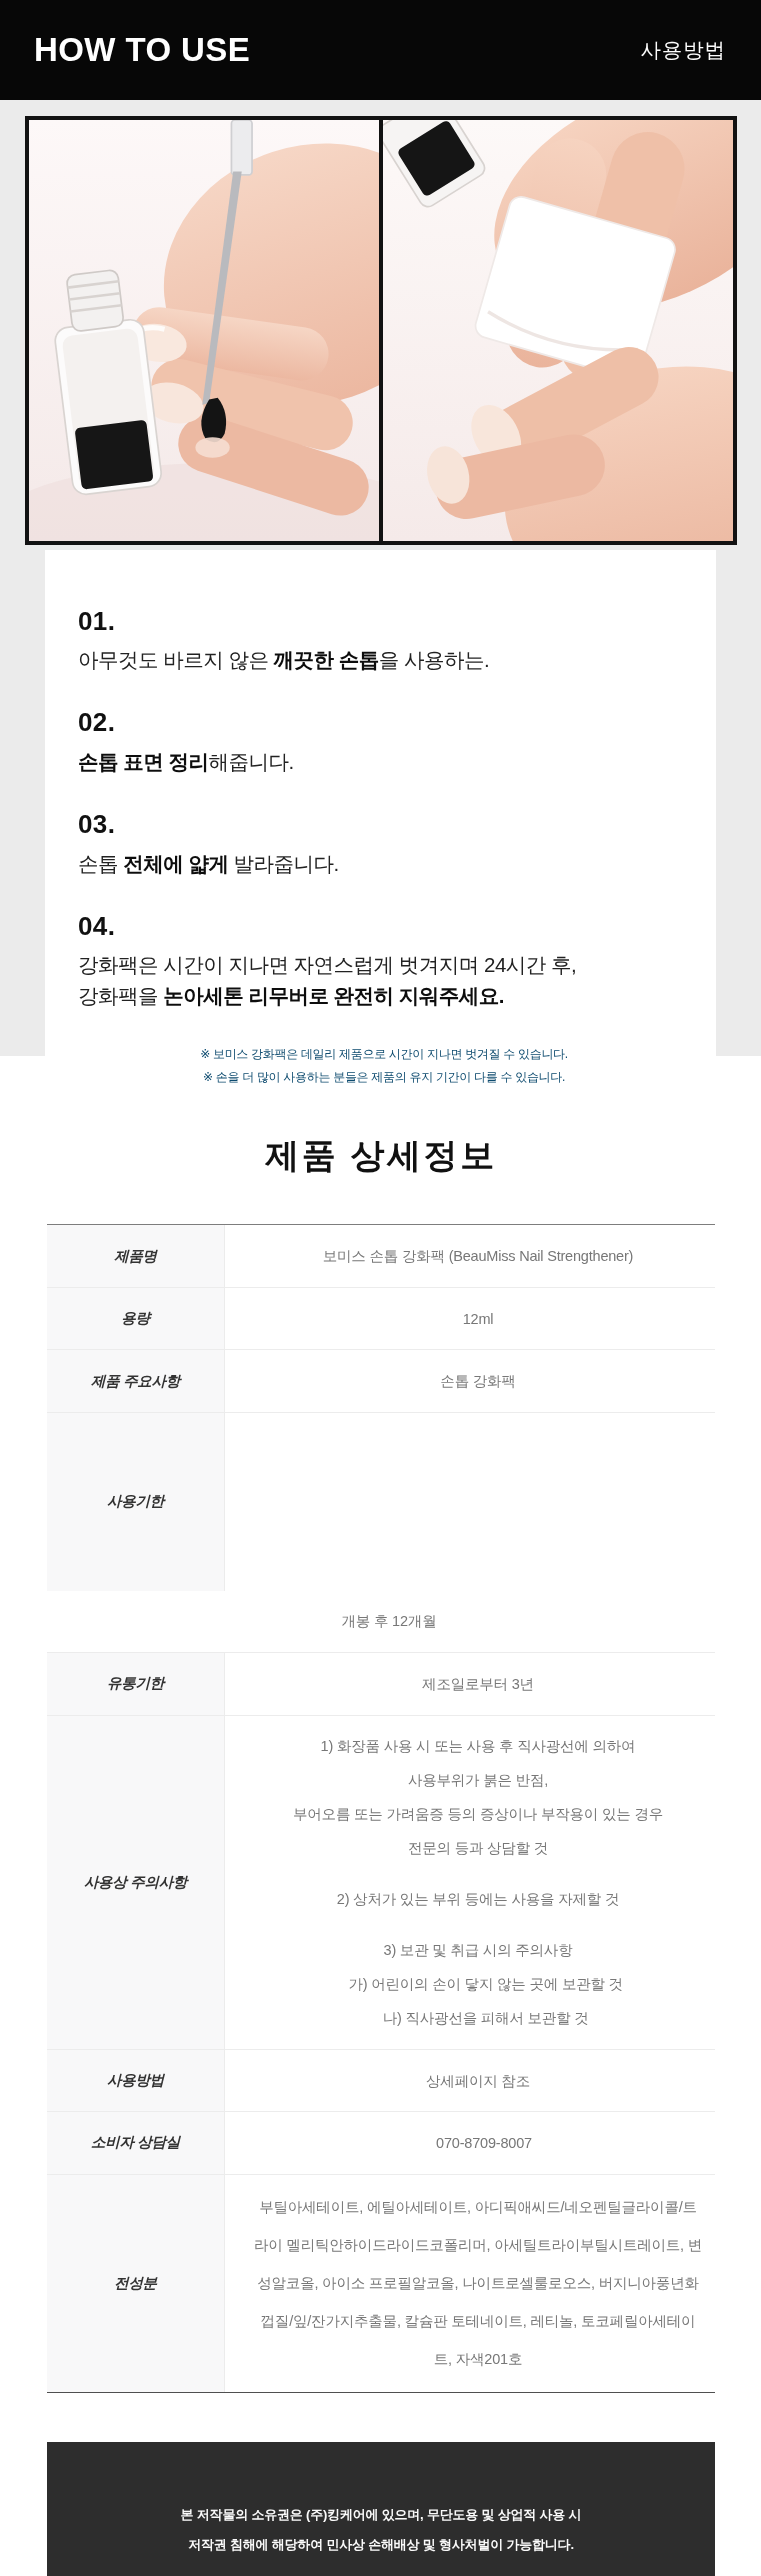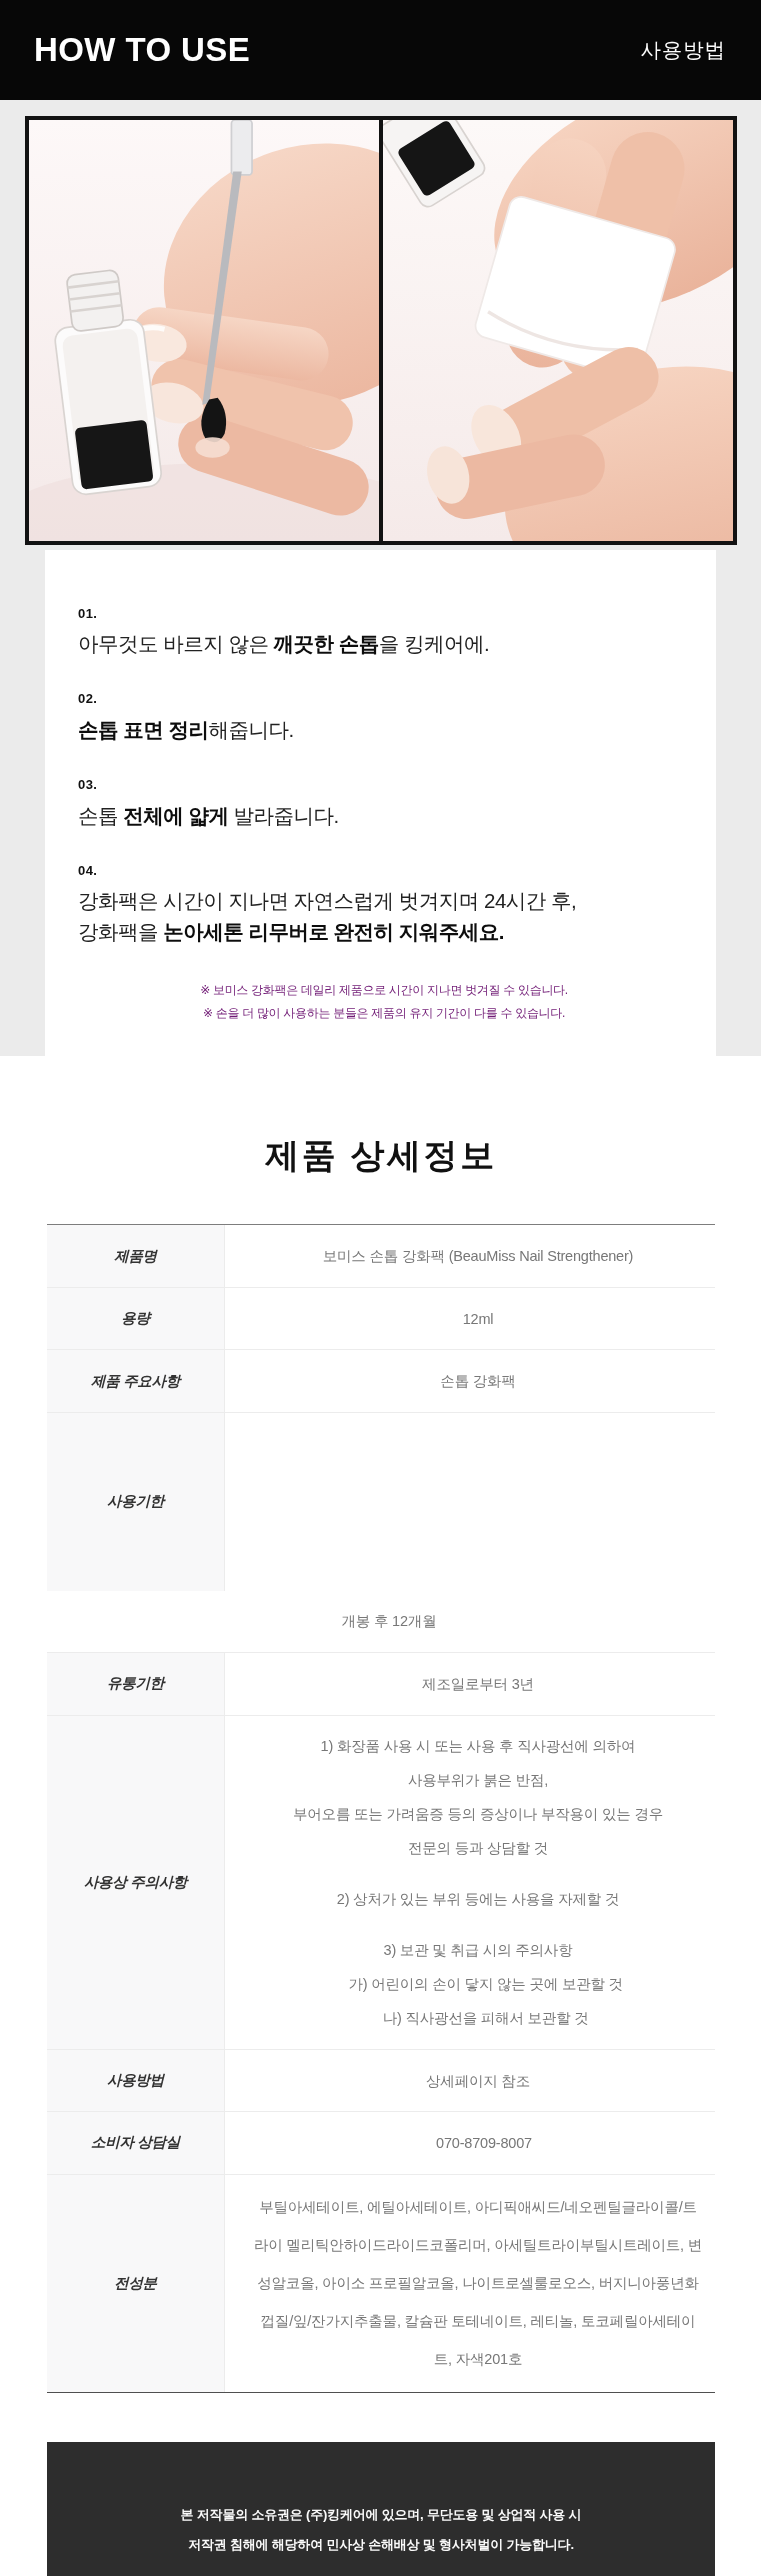--- a/index.html
+++ b/index.html
@@ -27,28 +27,28 @@
     border:4.3px solid #121212;background:#fff;display:flex;
   }
   .photo{flex:1 1 0;overflow:hidden;background:#fbf4f3;}
   .photo.left{border-right:4.3px solid #121212;}
   .photo svg{display:block;width:100%;height:100%;}
   .steps-box{
     width:671px;margin:4.3px 0 0 45px;height:546px;background:#fff;
     padding:56px 26px 0 33px;
   }
   .step{margin-bottom:32px;}
-  .step-num{font-size:13px;font-weight:700;color:#111;letter-spacing:0.4px;margin-bottom:7.7px;}
+  .step-num{font-size:26px;font-weight:700;color:#111;letter-spacing:0.4px;margin-bottom:7.7px;}
   .step-text{
     font-size:20.5px;color:#222;line-height:31px;letter-spacing:-0.5px;
     white-space:pre-line;
   }
   .step-text .b{font-weight:700;color:#0d0d0d;}
   .footnotes{margin-top:24px;text-align:center;}
-  .footnote{font-size:12px;color:#701a75;line-height:23px;letter-spacing:-0.3px;}
+  .footnote{font-size:12px;color:#0c4a6e;line-height:23px;letter-spacing:-0.3px;}
   
   .details{background:#fff;}
   .details-title{
     padding-top:77px;height:120px;text-align:center;
     font-size:34px;font-weight:700;color:#111;letter-spacing:2.6px;
   }
   .spec-table{
     width:668px;margin:48px auto 0;
     border-top:1.7px solid #7d7d7d;border-bottom:1.7px solid #4f4f4f;
   }
@@ -166,21 +166,21 @@
         <rect x="60" y="380" width="200" height="72" rx="36" fill="#ecb9a2" transform="rotate(-12 160 416)"></rect>
         <ellipse cx="76" cy="414" rx="24" ry="34" fill="#f7e4d9" transform="rotate(-14 76 414)"></ellipse>
       </svg>
     </div>
   </div>
 
   <div class="steps-box">
     <div id="steps">
         <div class="step">
           <div class="step-num">01.</div>
-          <div class="step-text"><span>아무것도 바르지 않은 </span><span class="b">깨끗한 손톱</span><span>을 킹케어에.</span></div>
+          <div class="step-text"><span>아무것도 바르지 않은 </span><span class="b">깨끗한 손톱</span><span>을 사용하는.</span></div>
         </div>
         <div class="step">
           <div class="step-num">02.</div>
           <div class="step-text"><span class="b">손톱 표면 정리</span><span>해줍니다.</span></div>
         </div>
         <div class="step">
           <div class="step-num">03.</div>
           <div class="step-text"><span>손톱 </span><span class="b">전체에 얇게</span><span> 발라줍니다.</span></div>
         </div>
         <div class="step">

